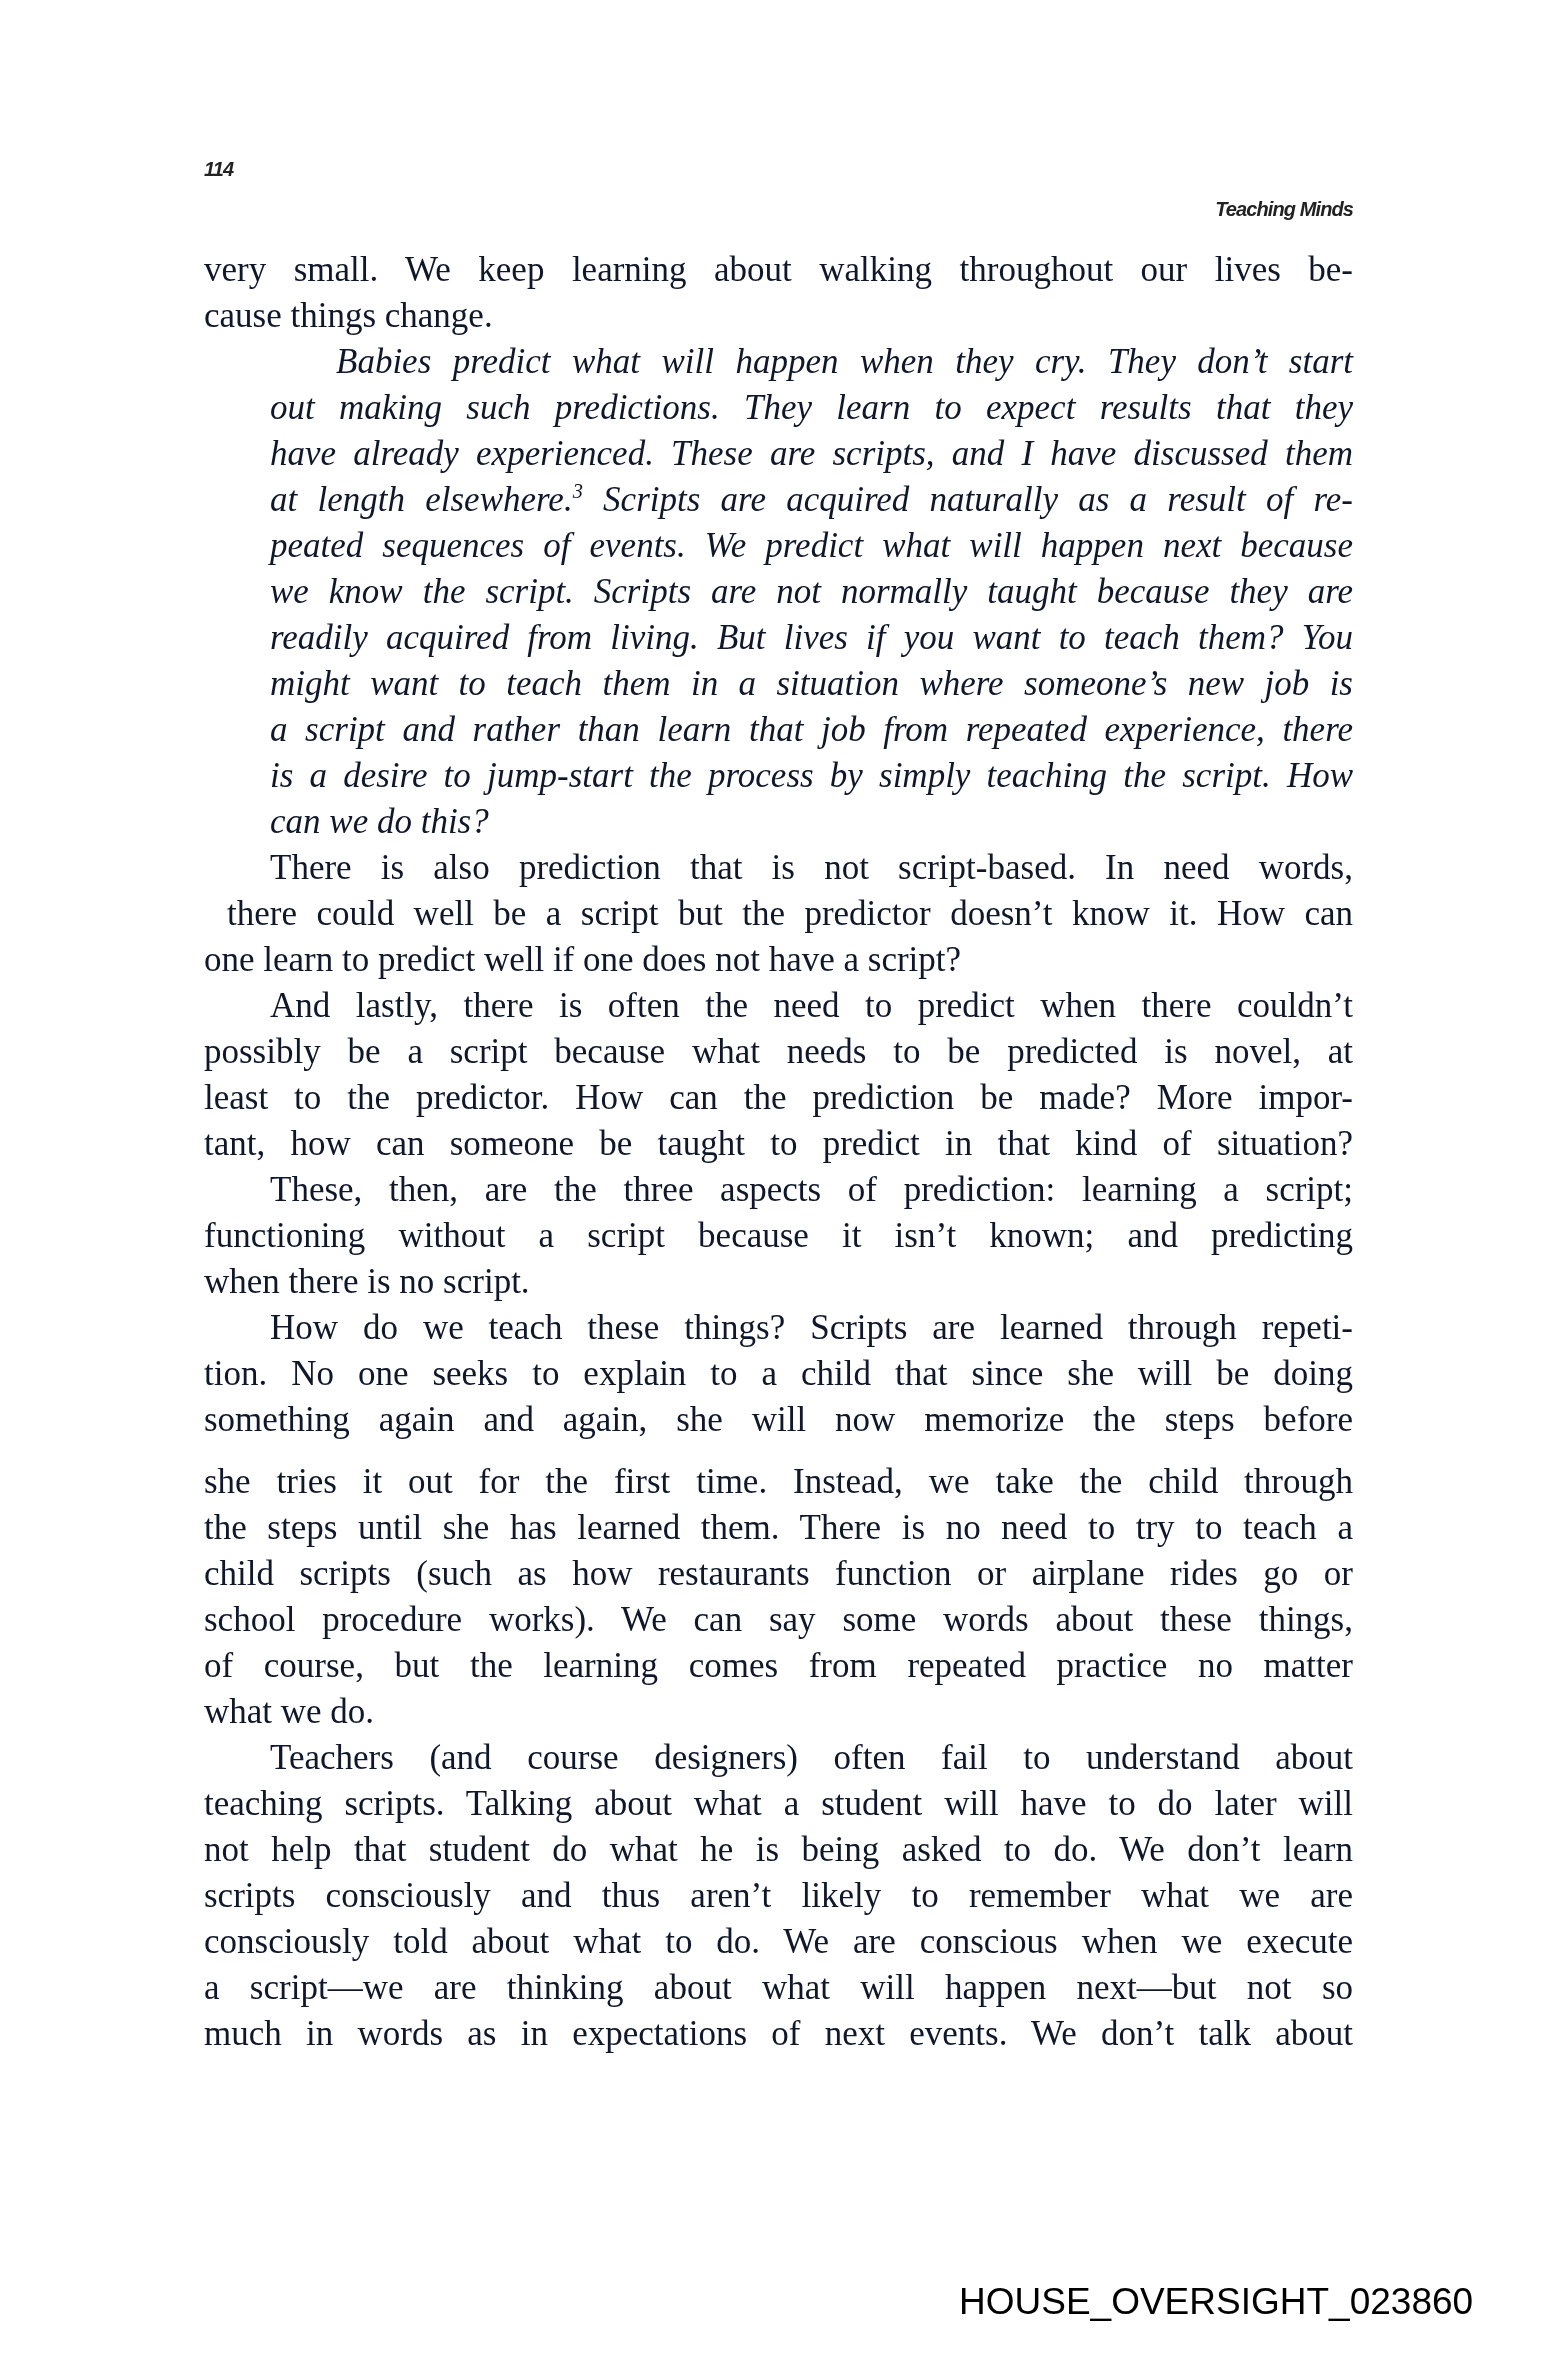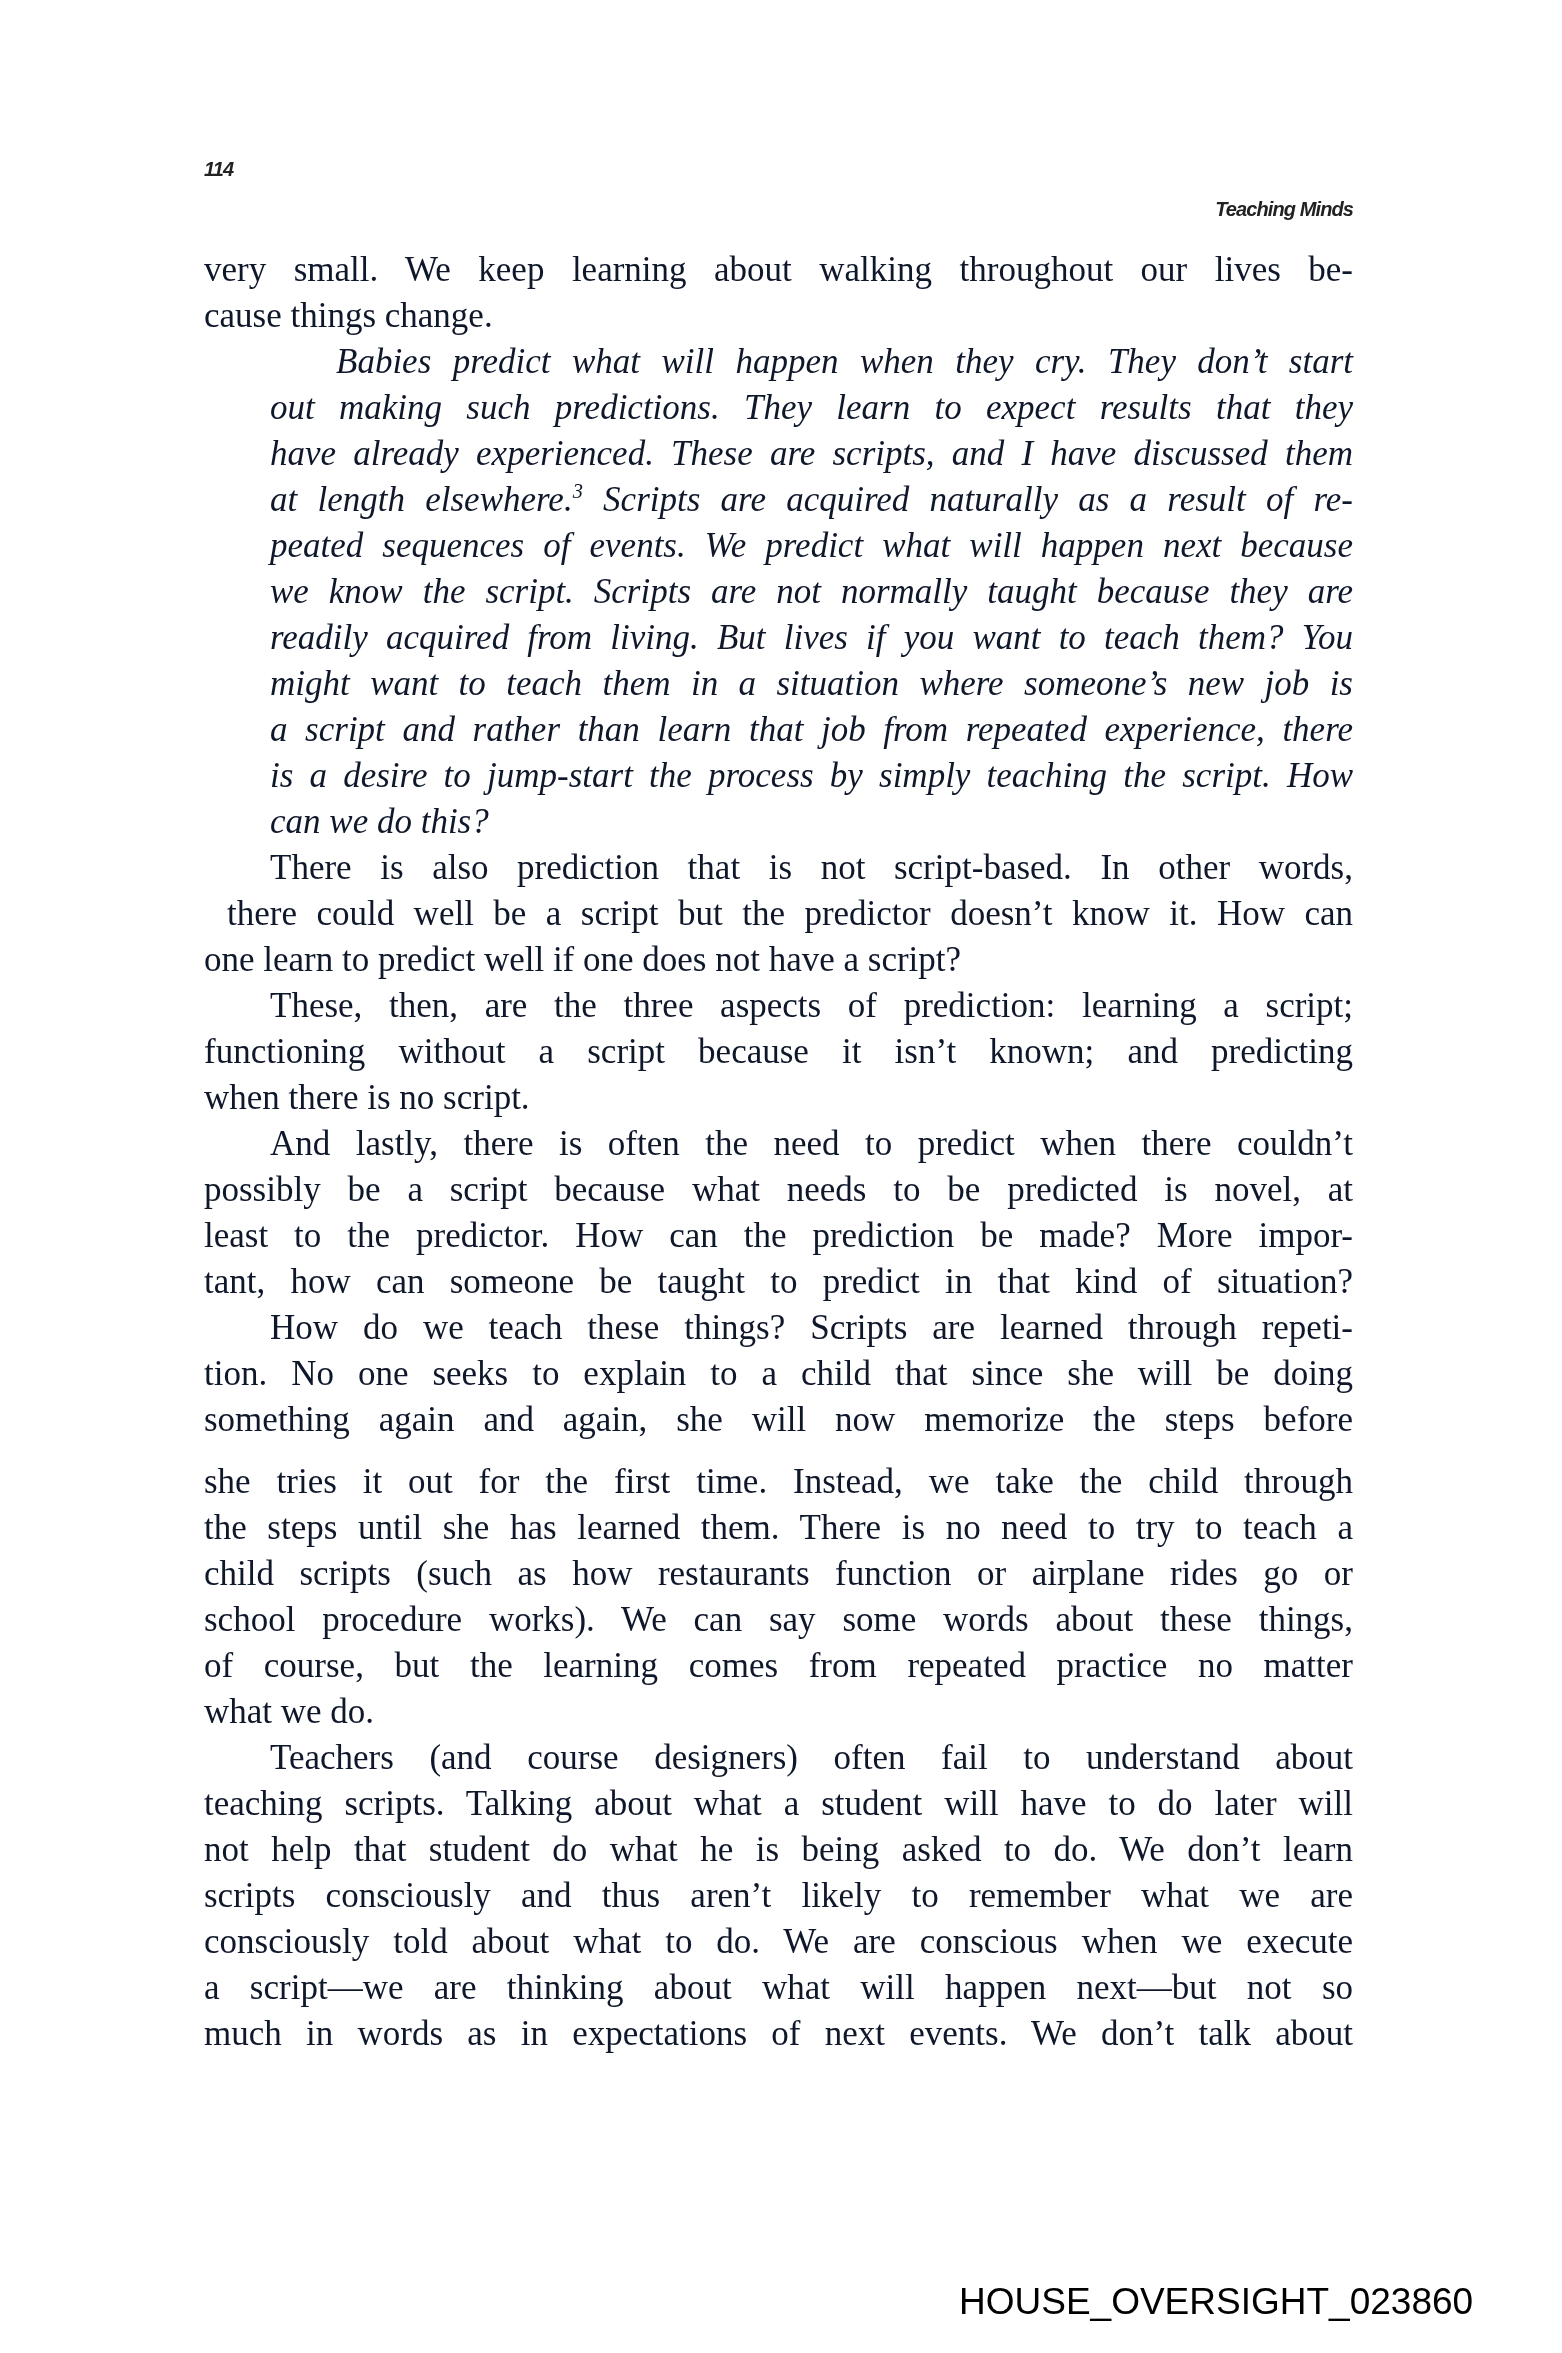--- a/index.html
+++ b/index.html
@@ -50,36 +50,36 @@
     <span class="line" style="white-space: normal; text-align-last: justify; text-align: justify;">peated sequences of events. We predict what will happen next because</span>
     <span class="line" style="white-space: normal; text-align-last: justify; text-align: justify;">we know the script. Scripts are not normally taught because they are</span>
     <span class="line" style="white-space: normal; text-align-last: justify; text-align: justify;">readily acquired from living. But lives if you want to teach them? You</span>
     <span class="line" style="white-space: normal; text-align-last: justify; text-align: justify;">might want to teach them in a situation where someone’s new job is</span>
     <span class="line" style="white-space: normal; text-align-last: justify; text-align: justify;">a script and rather than learn that job from repeated experience, there</span>
     <span class="line" style="white-space: normal; text-align-last: justify; text-align: justify;">is a desire to jump-start the process by simply teaching the script. How</span>
     <span class="line last">can we do this?</span>
   </p>
 
   <p>
-    <span class="line" style="padding-left: 66px; box-sizing: border-box; white-space: normal; text-align-last: justify; text-align: justify;">There is also prediction that is not script-based. In other words,</span>
+    <span class="line" style="padding-left: 66px; box-sizing: border-box; white-space: normal; text-align-last: justify; text-align: justify;">There is also prediction that is not script-based. In need words,</span>
     <span class="line" style="white-space: normal; text-align-last: justify; text-align: justify; margin-left: 23px;">there could well be a script but the predictor doesn’t know it. How can</span>
     <span class="line last">one learn to predict well if one does not have a script?</span>
-  </p>
-
-  <p>
-    <span class="line" style="padding-left: 66px; box-sizing: border-box; white-space: normal; text-align-last: justify; text-align: justify;">These, then, are the three aspects of prediction: learning a script;</span>
-    <span class="line" style="white-space: normal; text-align-last: justify; text-align: justify;">functioning without a script because it isn’t known; and predicting</span>
-    <span class="line last">when there is no script.</span>
   </p>
 
   <p>
     <span class="line" style="padding-left: 66px; box-sizing: border-box; white-space: normal; text-align-last: justify; text-align: justify;">And lastly, there is often the need to predict when there couldn’t</span>
     <span class="line" style="white-space: normal; text-align-last: justify; text-align: justify;">possibly be a script because what needs to be predicted is novel, at</span>
     <span class="line" style="white-space: normal; text-align-last: justify; text-align: justify;">least to the predictor. How can the prediction be made? More impor-</span>
     <span class="line" style="white-space: normal; text-align-last: justify; text-align: justify;">tant, how can someone be taught to predict in that kind of situation?</span>
+  </p>
+
+  <p>
+    <span class="line" style="padding-left: 66px; box-sizing: border-box; white-space: normal; text-align-last: justify; text-align: justify;">These, then, are the three aspects of prediction: learning a script;</span>
+    <span class="line" style="white-space: normal; text-align-last: justify; text-align: justify;">functioning without a script because it isn’t known; and predicting</span>
+    <span class="line last">when there is no script.</span>
   </p>
 
   <p>
     <span class="line" style="padding-left: 66px; box-sizing: border-box; white-space: normal; text-align-last: justify; text-align: justify;">How do we teach these things? Scripts are learned through repeti-</span>
     <span class="line" style="white-space: normal; text-align-last: justify; text-align: justify;">tion. No one seeks to explain to a child that since she will be doing</span>
     <span class="line" style="white-space: normal; text-align-last: justify; text-align: justify;">something again and again, she will now memorize the steps before</span>
     <span class="line" style="white-space: normal; text-align-last: justify; text-align: justify; margin-top: 16px;">she tries it out for the first time. Instead, we take the child through</span>
     <span class="line" style="white-space: normal; text-align-last: justify; text-align: justify;">the steps until she has learned them. There is no need to try to teach a</span>
     <span class="line" style="white-space: normal; text-align-last: justify; text-align: justify;">child scripts (such as how restaurants function or airplane rides go or</span>
     <span class="line" style="white-space: normal; text-align-last: justify; text-align: justify;">school procedure works). We can say some words about these things,</span>

